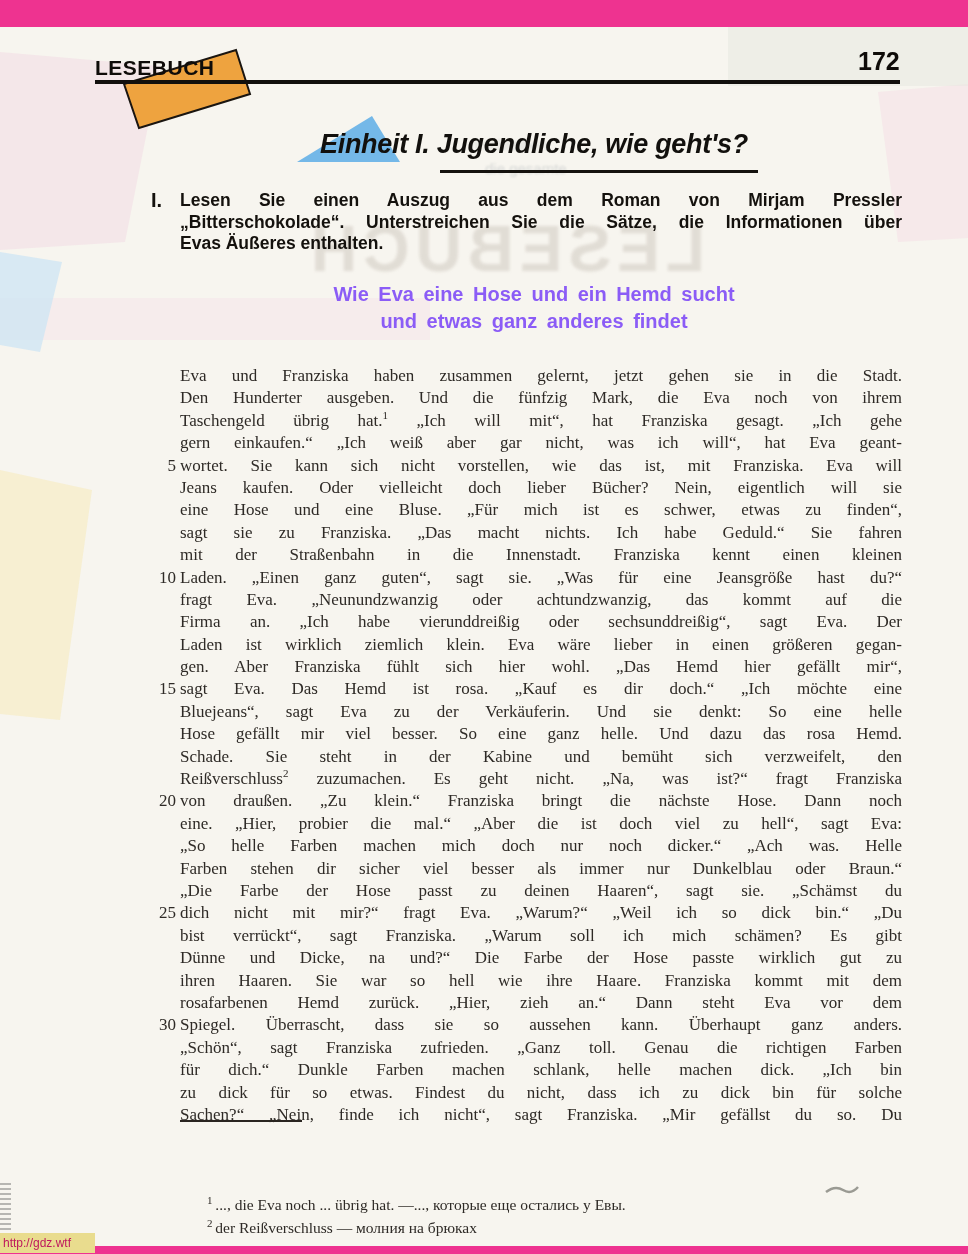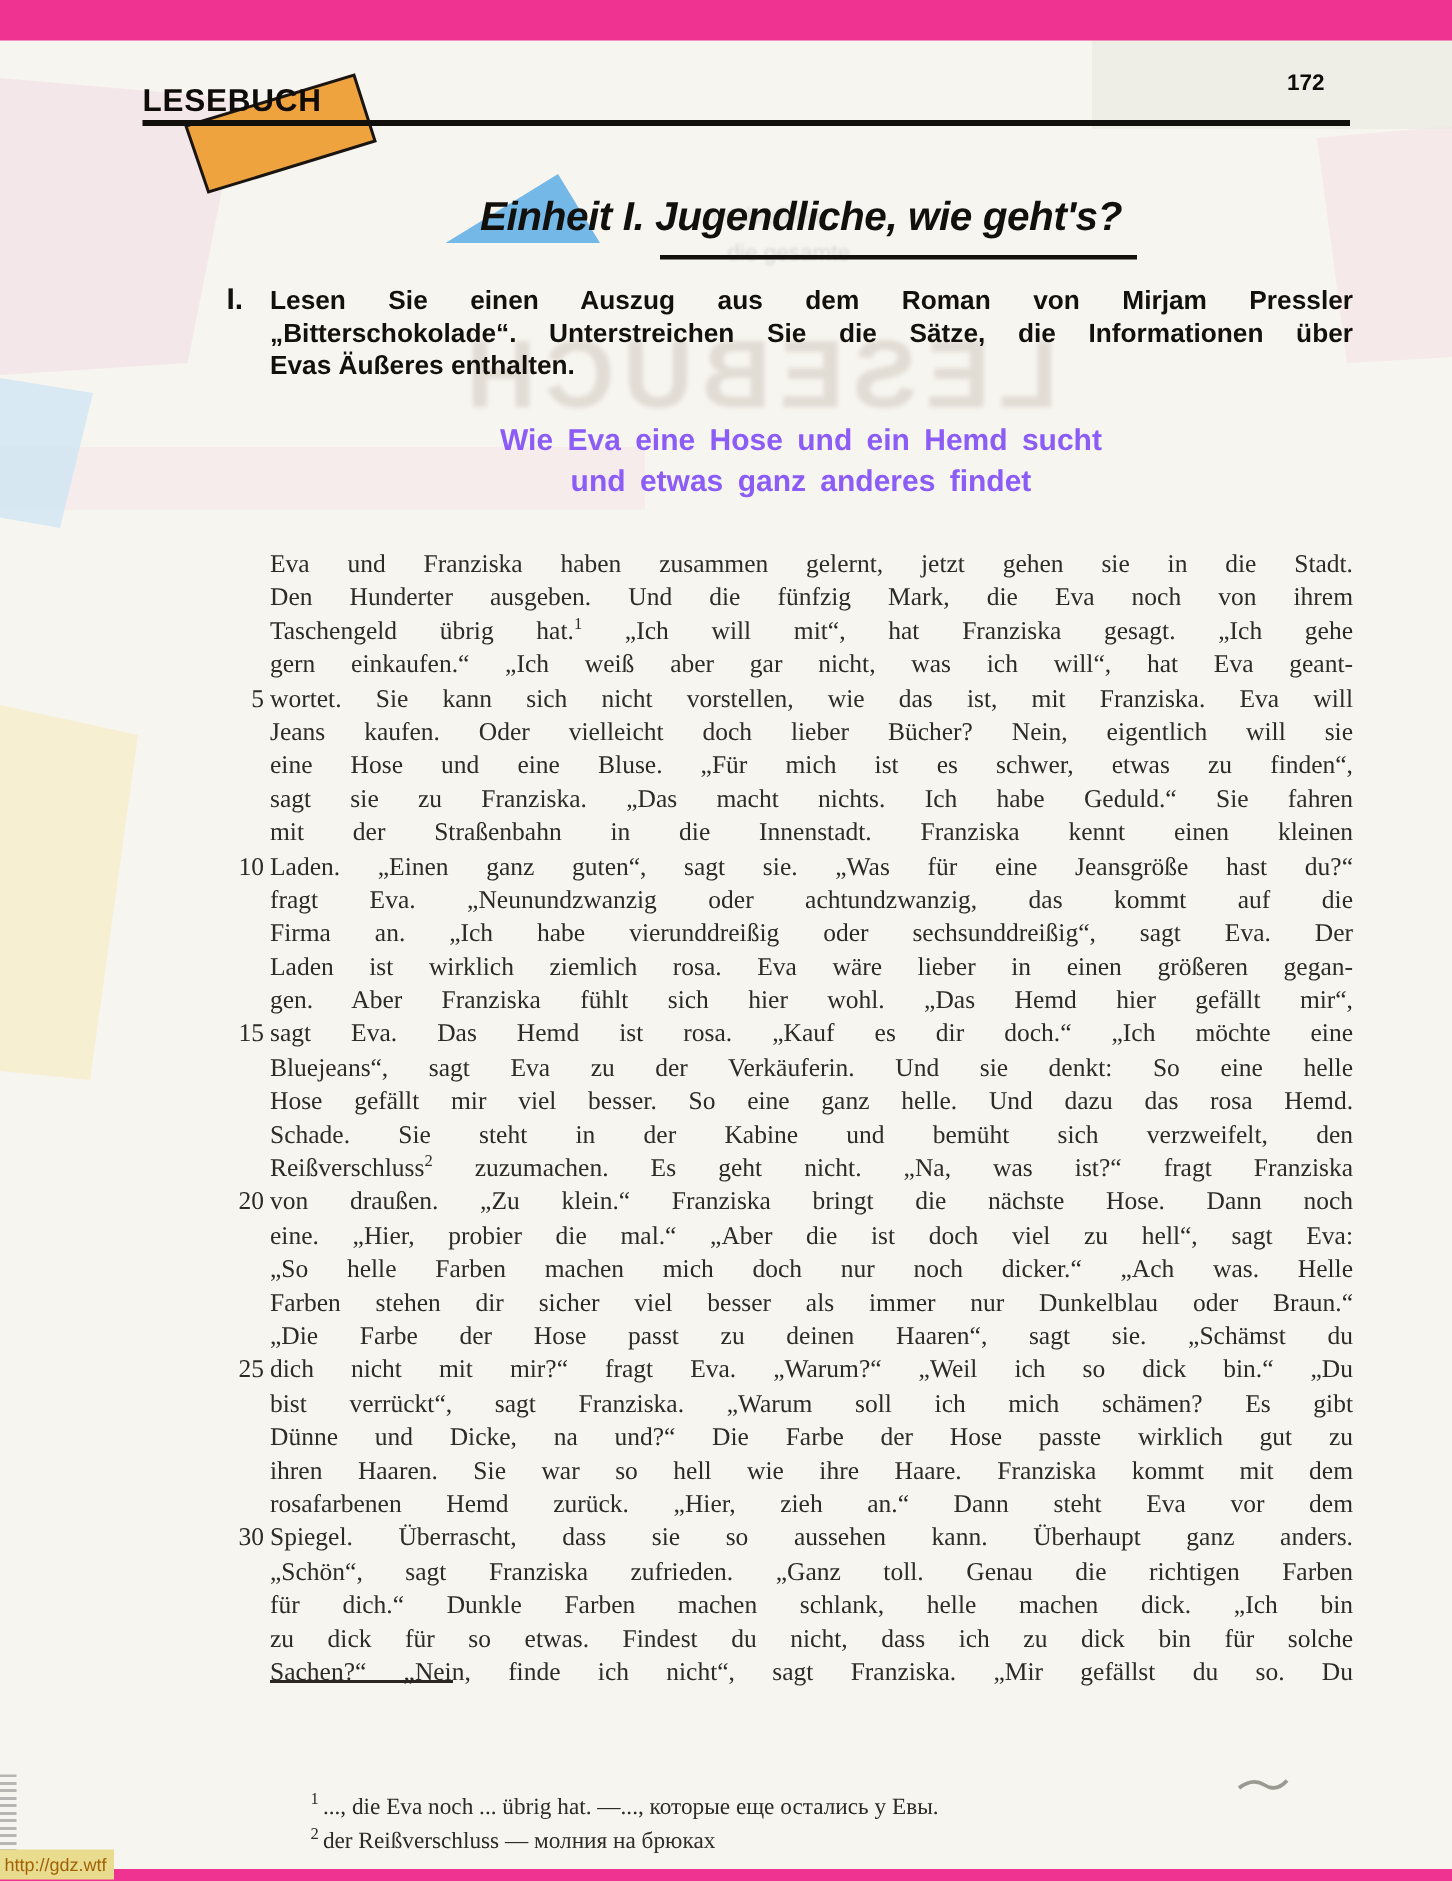--- a/index.html
+++ b/index.html
@@ -28,21 +28,21 @@
   }
   
   #lesebuch-label{
     position:absolute;left:95px;top:56px;z-index:5;
     font-family:"Liberation Sans", sans-serif;font-weight:bold;
     font-size:21px;letter-spacing:0.5px;color:#0f0c09;
   }
   #header-rule{position:absolute;left:95px;top:80px;width:805px;height:4px;background:#12100d;z-index:4;}
   #page-number{
     position:absolute;left:858px;top:47px;z-index:5;
-    font-family:"Liberation Sans", sans-serif;font-weight:bold;font-size:15px;color:#0f0c09;
+    font-family:"Liberation Sans", sans-serif;font-weight:bold;font-size:25px;color:#0f0c09;
   }
   
   #unit-title{
     position:absolute;left:100px;top:129px;width:868px;z-index:4;
     text-align:center;font-family:"Liberation Sans", sans-serif;font-weight:bold;
     font-size:27px;letter-spacing:-0.3px;color:#12100d;font-style:italic;
   }
   #title-underline{position:absolute;left:440px;top:170px;width:318px;height:3px;background:#15120e;z-index:4;}
   
   #task-label{
@@ -66,22 +66,22 @@
   .body-row{display:flex;height:22.4px;line-height:22.4px;}
   .line-num{width:24px;text-align:right;flex:0 0 24px;}
   .bl-text{flex:1;margin-left:4px;text-align:justify;text-align-last:justify;white-space:nowrap;}
   .bl-text sup, #footnotes sup{font-size:11px;vertical-align:super;line-height:0;}
   
   #fn-rule{position:absolute;left:180px;top:1120px;width:122px;height:2px;background:#2a2520;z-index:4;}
   #footnotes{position:absolute;left:183px;top:1193px;width:700px;z-index:4;font-size:15.5px;line-height:23px;margin-left:24px;}
   
   #watermark{
     position:absolute;left:0;top:1233px;z-index:7;background:#e9dc8e;
-    font-family:"Liberation Sans", sans-serif;font-size:12px;color:#a16207;
-    padding:3px 5px 3px 3px;
+    font-family:"Liberation Sans", sans-serif;font-size:12px;color:#be185d;
+    padding:3px 24px 3px 3px;
   }
   
   #edge-stripes{
     position:absolute;left:0;top:1183px;width:11px;height:52px;z-index:5;
     background:repeating-linear-gradient(to bottom,#b7b6b2 0 2px,rgba(0,0,0,0) 2px 5px);
   }
 </style>
 </head>
 <body>
 
@@ -169,21 +169,21 @@
       <div class="body-row">
         <span class="line-num"></span>
         <span class="bl-text">fragt Eva. „Neunundzwanzig oder achtundzwanzig, das kommt auf die</span>
       </div>
       <div class="body-row">
         <span class="line-num"></span>
         <span class="bl-text">Firma an. „Ich habe vierunddreißig oder sechsunddreißig“, sagt Eva. Der</span>
       </div>
       <div class="body-row">
         <span class="line-num"></span>
-        <span class="bl-text">Laden ist wirklich ziemlich rosa. Eva wäre lieber in einen größeren gegan-</span>
+        <span class="bl-text">Laden ist wirklich ziemlich klein. Eva wäre lieber in einen größeren gegan-</span>
       </div>
       <div class="body-row">
         <span class="line-num"></span>
         <span class="bl-text">gen. Aber Franziska fühlt sich hier wohl. „Das Hemd hier gefällt mir“,</span>
       </div>
       <div class="body-row">
         <span class="line-num">15</span>
         <span class="bl-text">sagt Eva. Das Hemd ist rosa. „Kauf es dir doch.“ „Ich möchte eine</span>
       </div>
       <div class="body-row">

